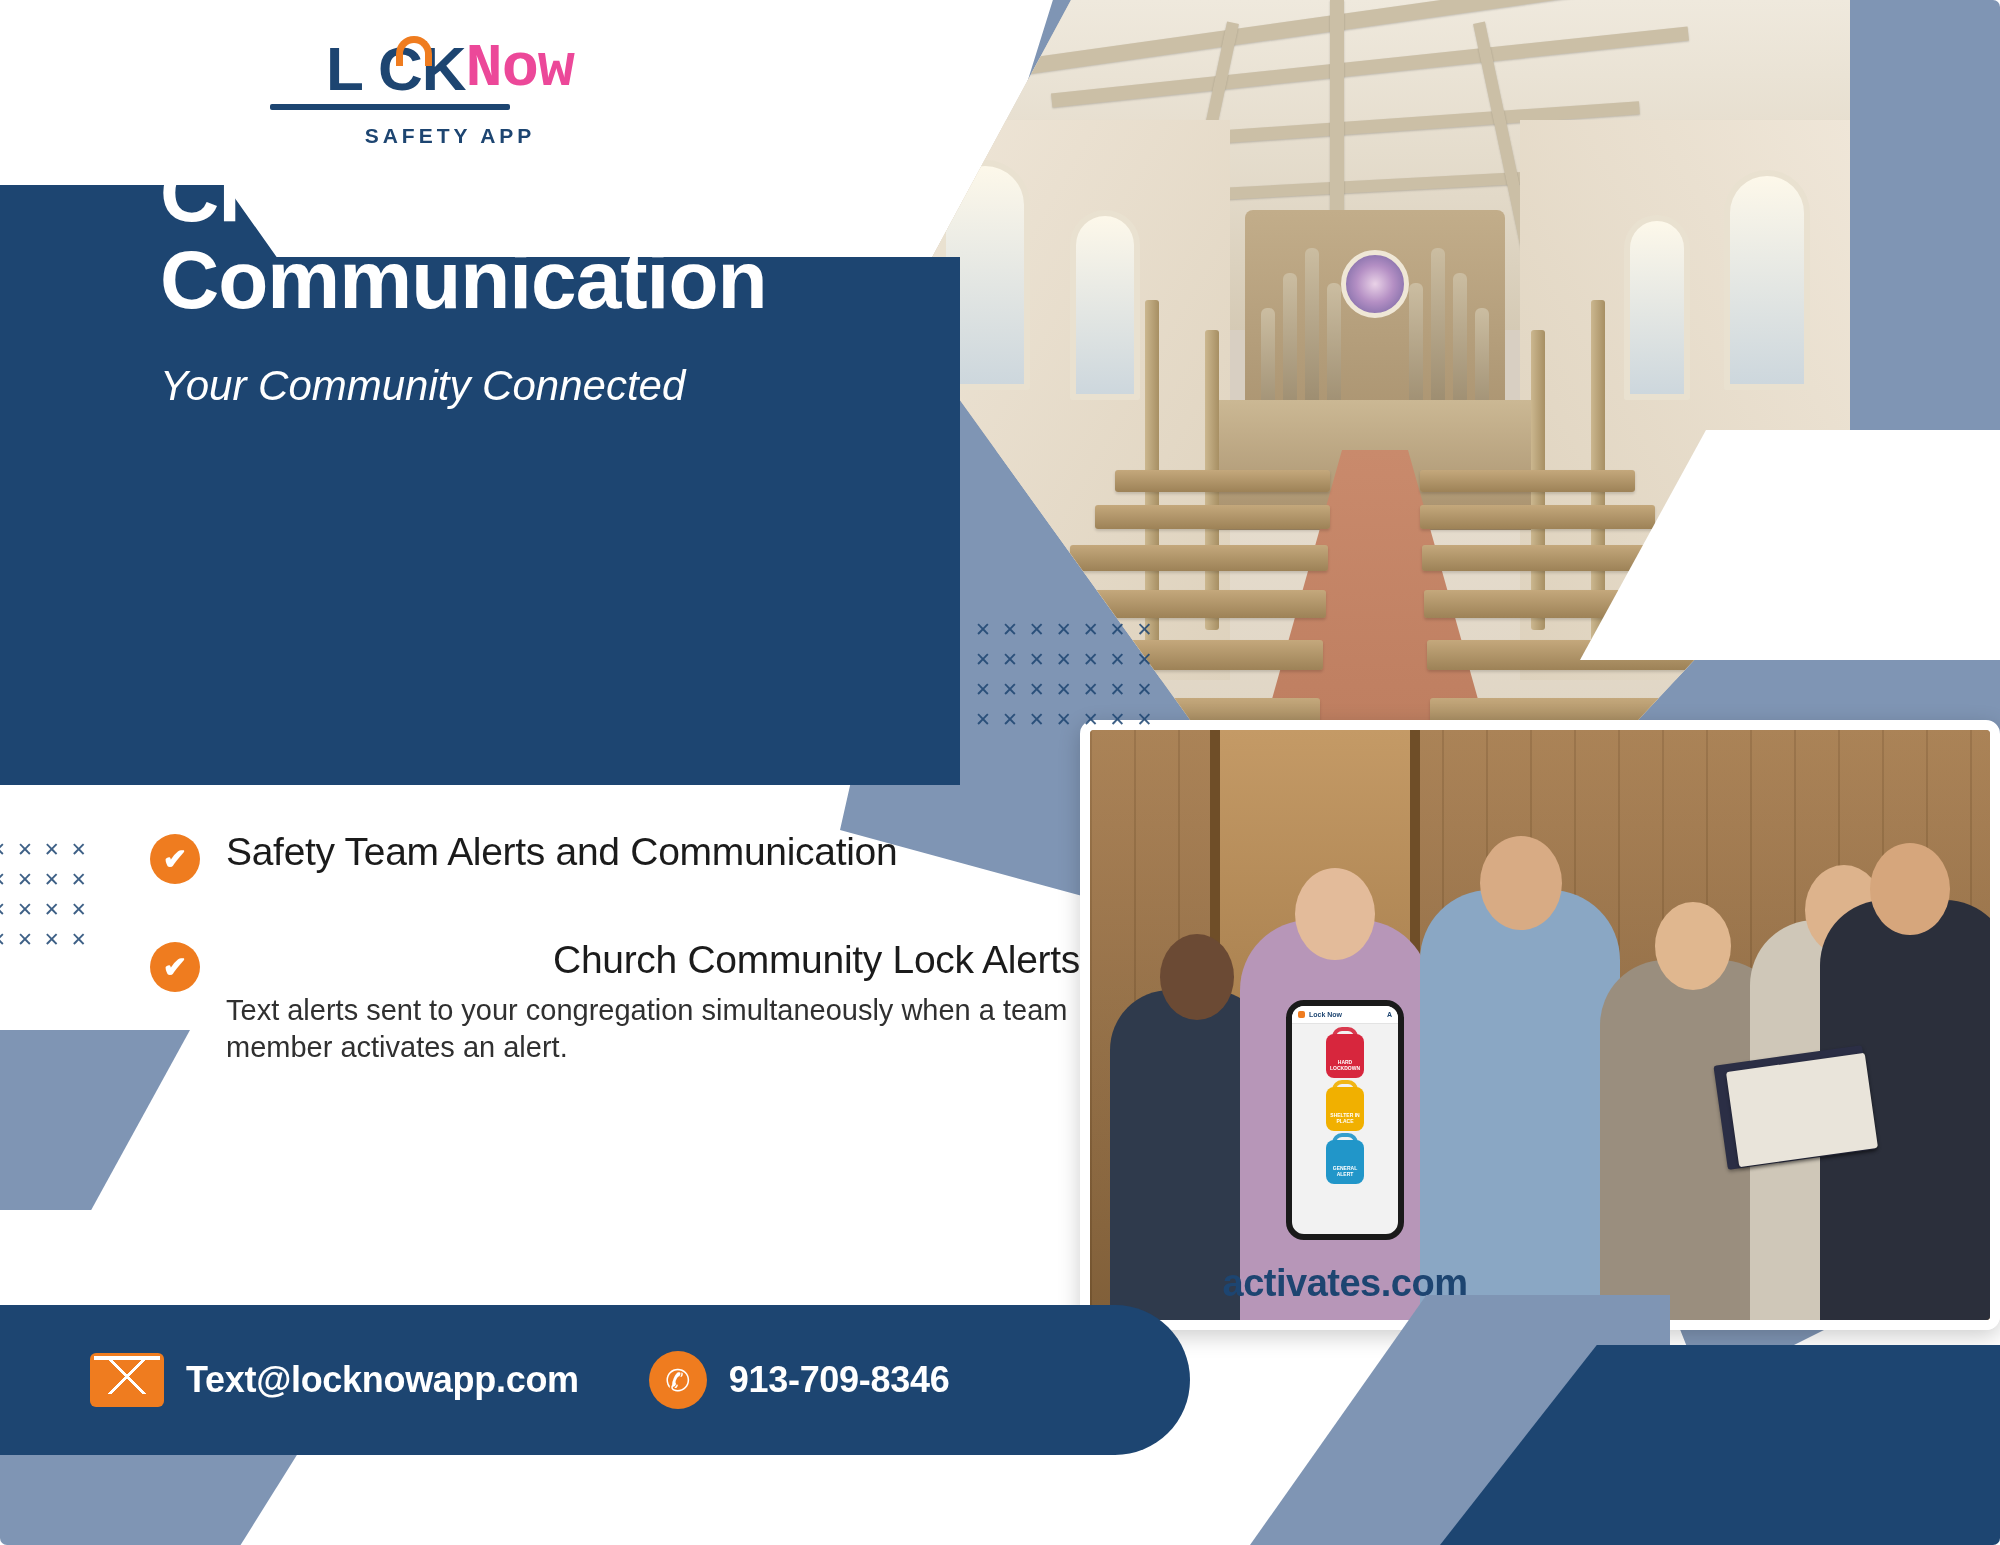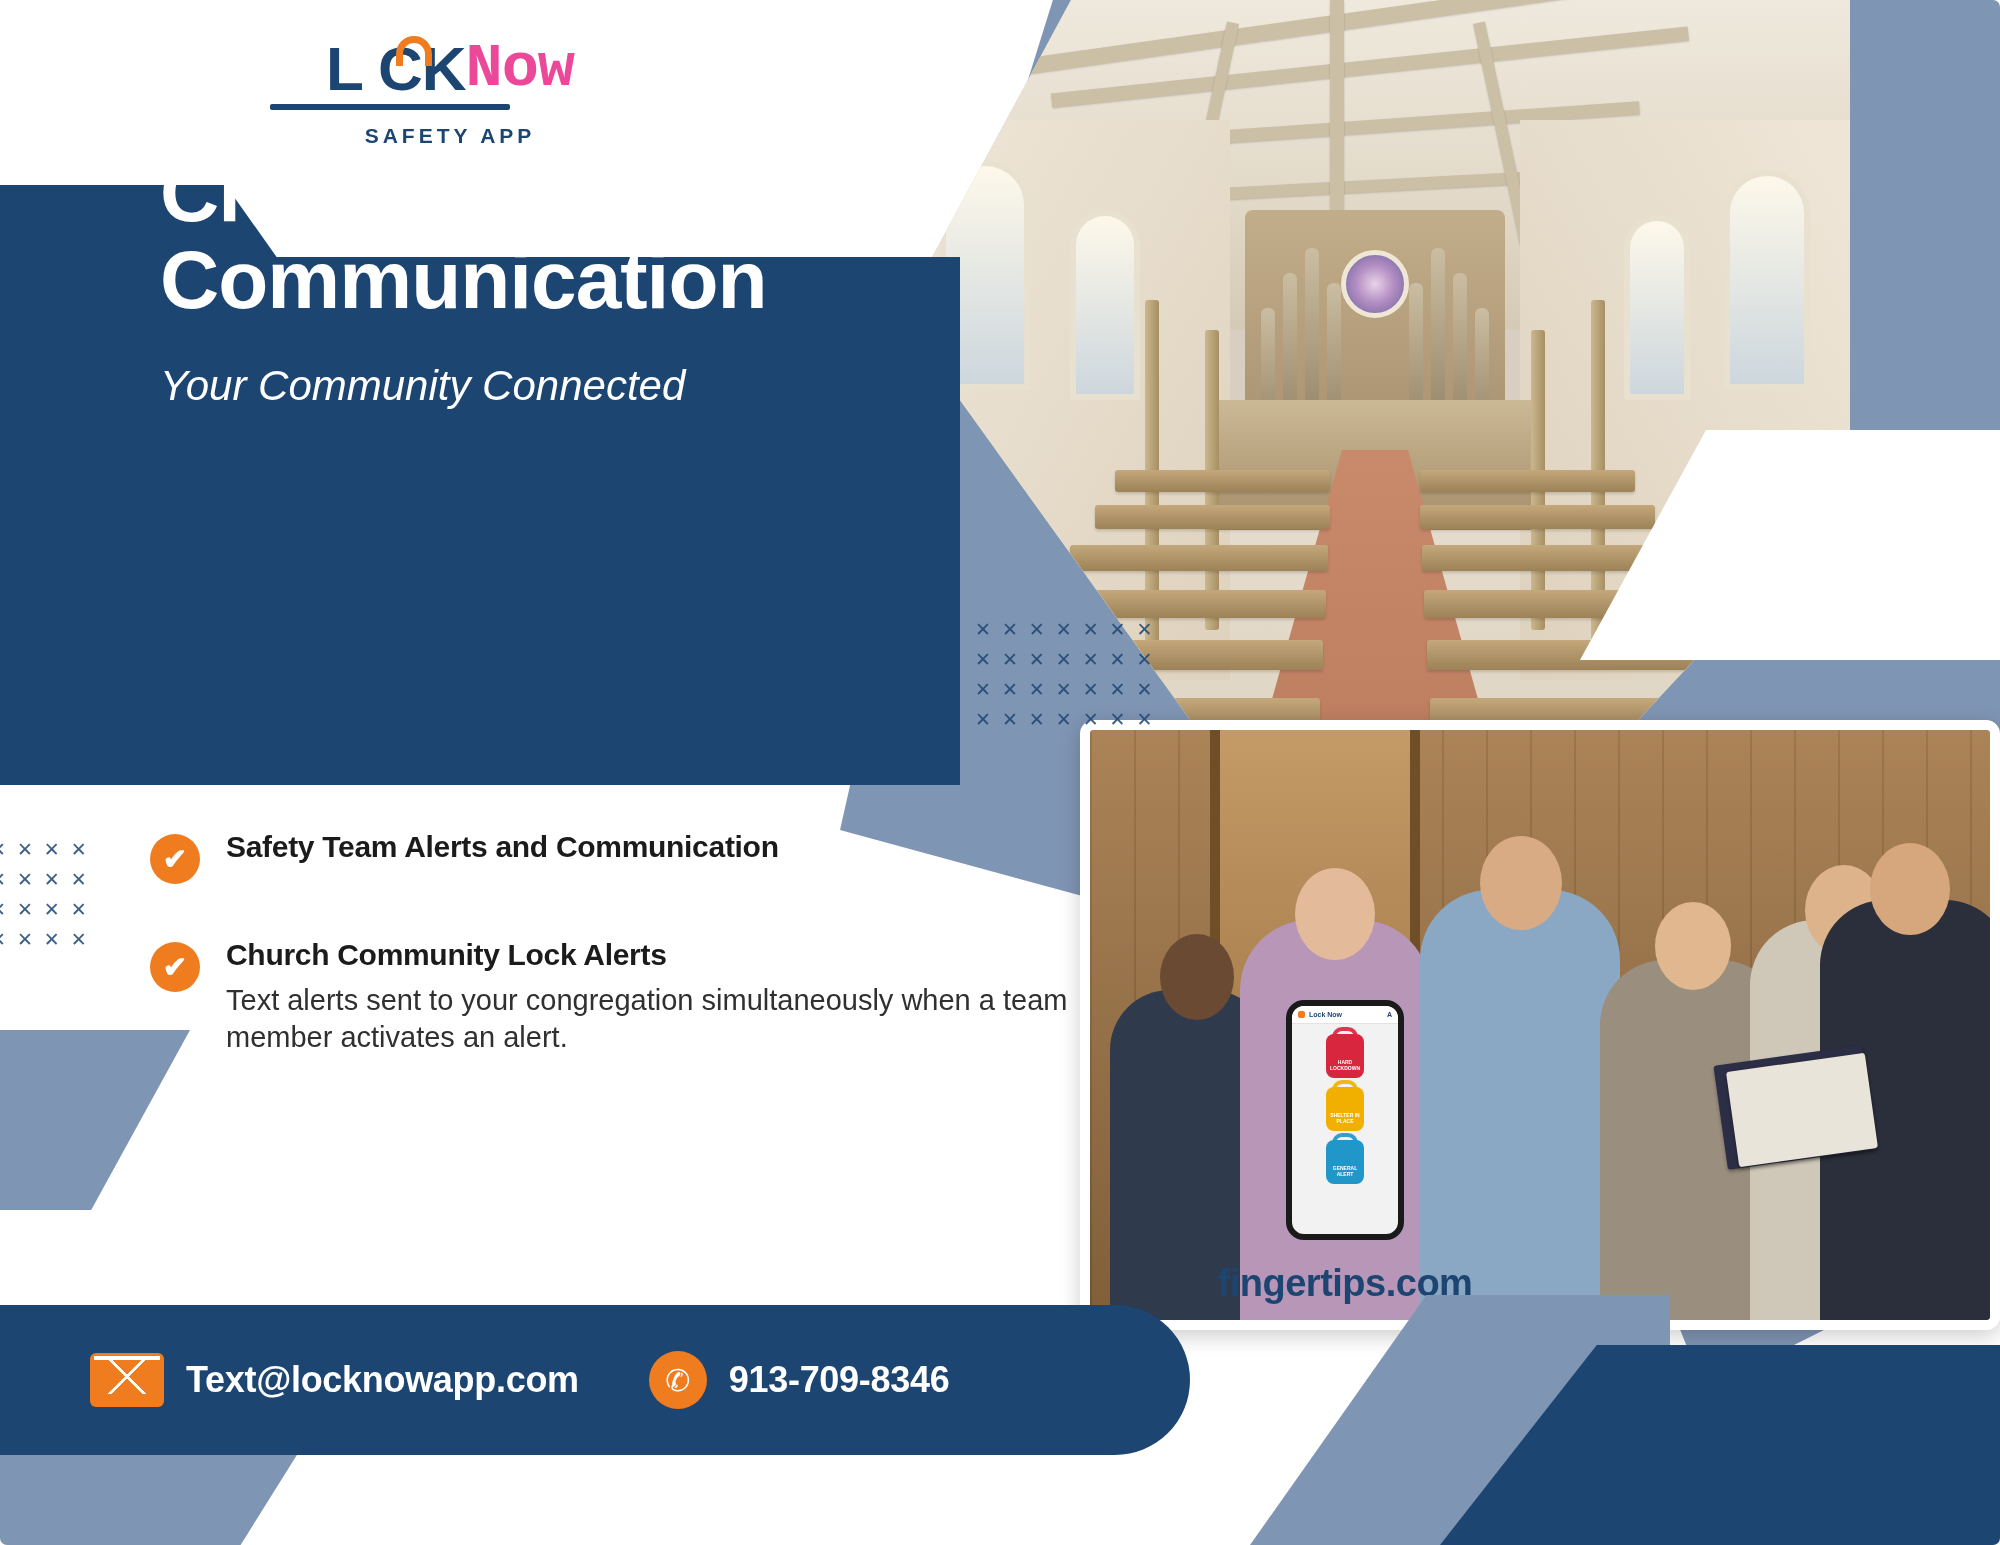--- a/index.html
+++ b/index.html
@@ -231,22 +231,23 @@
     position: absolute;
     top: 830px; left: 150px; width: 930px;
   }
   .feature { display: flex; gap: 26px; margin-bottom: 54px; }
   .check {
     width: 50px; height: 50px; min-width: 50px; border-radius: 50%;
     background: #ef7c1f; color: #fff; display: flex; align-items: center;
     justify-content: center; font-size: 29px; font-weight: 700; margin-top: 4px;
   }
   .f-title {
-    font-size: 30px; font-weight: 700; color: #1b1b1b; margin: 0 0 10px 0;
+    font-size: 39px; font-weight: 400; color: #1b1b1b; margin: 0 0 10px 0;
     letter-spacing: -.3px;
+    text-align: right;
   }
   .f-text {
     font-size: 29px; color: #303030; line-height: 1.28; margin: 0;
   }
 
   
   .phone-wrap {
     position: absolute; top: 1000px; left: 1180px; width: 330px; text-align: center;
   }
   .phone {
@@ -526,21 +527,21 @@
           <span>HARD LOCKDOWN</span>
         </div>
         <div class="lockbtn lock-yellow">
           <span>SHELTER IN PLACE</span>
         </div>
         <div class="lockbtn lock-blue">
           <span>GENERAL ALERT</span>
         </div>
       </div>
     </div>
-    <div class="site-url">fingertips.com</div>
+    <div class="site-url">activates.com</div>
   </div>
 
   <div class="shape-left-mid"></div>
   <div class="shape-bottom-left"></div>
   <div class="shape-bottom-right-slate"></div>
   <div class="shape-bottom-right"></div>
 
   <div class="footer-bar">
     <div class="contact">
       <div class="ico-mail"></div>

